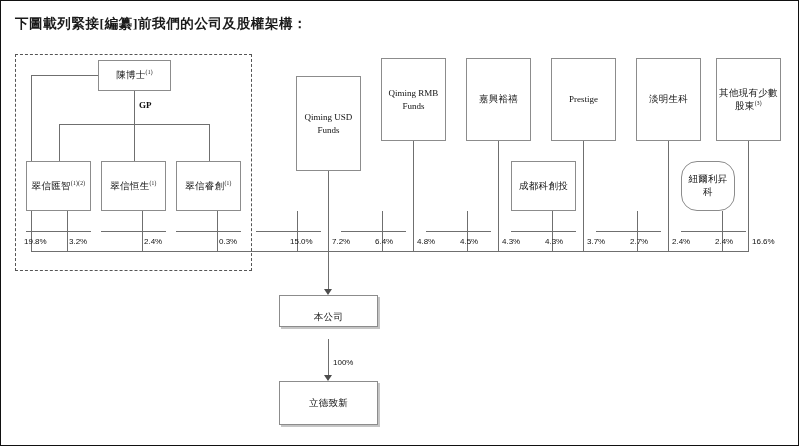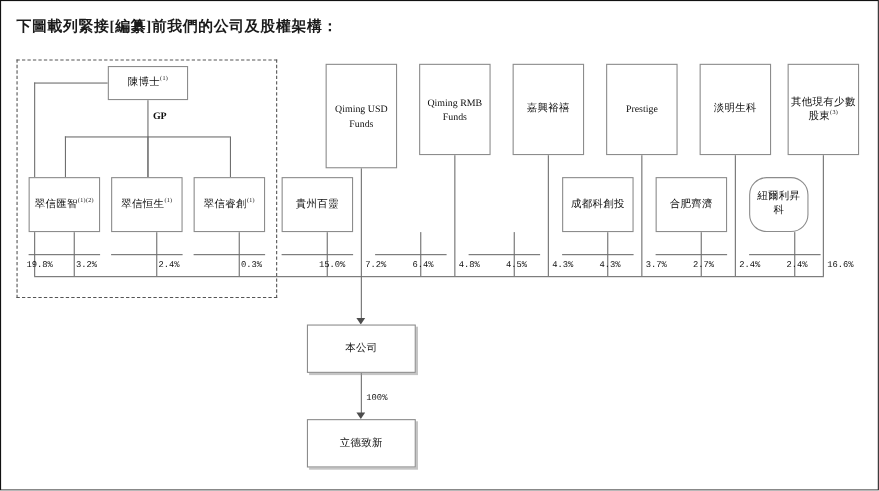--- a/index.html
+++ b/index.html
@@ -94,21 +94,21 @@
     z-index: 3;
   }
 
   
   .pct {
     position: absolute;
     font-size: 8px;
     color: #111111;
     white-space: nowrap;
     z-index: 5;
-    font-family: Liberation Mono, monospace;
+    font-family: Liberation Sans, sans-serif;
   }
 
   
   .gp-label {
     position: absolute;
     font-size: 9px;
     font-weight: 700;
     color: #111111;
     z-index: 5;
   }
@@ -154,21 +154,21 @@
   <div class="vline" style="left:141px; top:210px; height:40px;"></div>
   <div class="hline" style="left:100px; top:230px; width:65px;"></div>
   <div class="vline" style="left:216px; top:210px; height:40px;"></div>
   <div class="hline" style="left:175px; top:230px; width:65px;"></div>
 
   <div class="pct" style="left:23px; top:236px;">19.8%</div>
   <div class="pct" style="left:68px; top:236px;">3.2%</div>
   <div class="pct" style="left:143px; top:236px;">2.4%</div>
   <div class="pct" style="left:218px; top:236px;">0.3%</div>
 
-  <div class="box latin" style="left:295px; top:57px; width:65px; height:95px;">
+  <div class="box latin" style="left:295px; top:75px; width:65px; height:95px;">
     <span>Qiming USD Funds</span>
   </div>
   <div class="box latin" style="left:380px; top:57px; width:65px; height:83px;">
     <span>Qiming RMB Funds</span>
   </div>
   <div class="box cjk" style="left:465px; top:57px; width:65px; height:83px;">
     <span>嘉興裕禧</span>
   </div>
   <div class="box latin" style="left:550px; top:57px; width:65px; height:83px;">
     <span>Prestige</span>
@@ -180,28 +180,22 @@
     <span><span>其他現有少數股東</span><span class="sup">(3)</span></span>
   </div>
 
   <div class="vline" style="left:327px; top:140px; height:110px;"></div>
   <div class="vline" style="left:412px; top:140px; height:110px;"></div>
   <div class="vline" style="left:497px; top:140px; height:110px;"></div>
   <div class="vline" style="left:582px; top:140px; height:110px;"></div>
   <div class="vline" style="left:667px; top:140px; height:110px;"></div>
   <div class="vline" style="left:747px; top:140px; height:110px;"></div>
 
-  <div class="box cjk" style="left:255px; top:160px; width:65px; height:50px;">
-    <span>貴州百靈</span>
-  </div>
   <div class="box cjk" style="left:510px; top:160px; width:65px; height:50px;">
     <span>成都科創投</span>
-  </div>
-  <div class="box cjk" style="left:595px; top:160px; width:65px; height:50px;">
-    <span>合肥齊濟</span>
   </div>
   <div class="box cjk" style="left:680px; top:160px; width:54px; height:50px;border-radius:16px;">
     <span>紐爾利昇科</span>
   </div>
 
   <div class="hline" style="left:255px; top:230px; width:65px;"></div>
   <div class="vline" style="left:296px; top:210px; height:40px;"></div>
 
   <div class="hline" style="left:340px; top:230px; width:65px;"></div>
   <div class="vline" style="left:381px; top:210px; height:40px;"></div>
@@ -229,21 +223,21 @@
   <div class="pct" style="left:629px; top:236px;">2.7%</div>
   <div class="pct" style="left:671px; top:236px;">2.4%</div>
   <div class="pct" style="left:714px; top:236px;">2.4%</div>
   <div class="pct" style="left:751px; top:236px;">16.6%</div>
 
   <div class="hline" style="left:30px; top:250px; width:718px;"></div>
 
   <div class="vline" style="left:327px; top:250px; height:42px;"></div>
   <div class="arrowhead" style="left:323px; top:288px;"></div>
 
-  <div class="box cjk shadowed" style="left:278px; top:294px; width:99px; height:44px;">
+  <div class="box cjk shadowed" style="left:278px; top:294px; width:99px; height:32px;align-items:flex-end;">
     <span>本公司</span>
   </div>
 
   <div class="vline" style="left:327px; top:338px; height:40px;"></div>
   <div class="pct" style="left:332px; top:357px;">100%</div>
   <div class="arrowhead" style="left:323px; top:374px;"></div>
 
   <div class="box cjk shadowed" style="left:278px; top:380px; width:99px; height:44px;">
     <span>立德致新</span>
   </div>

